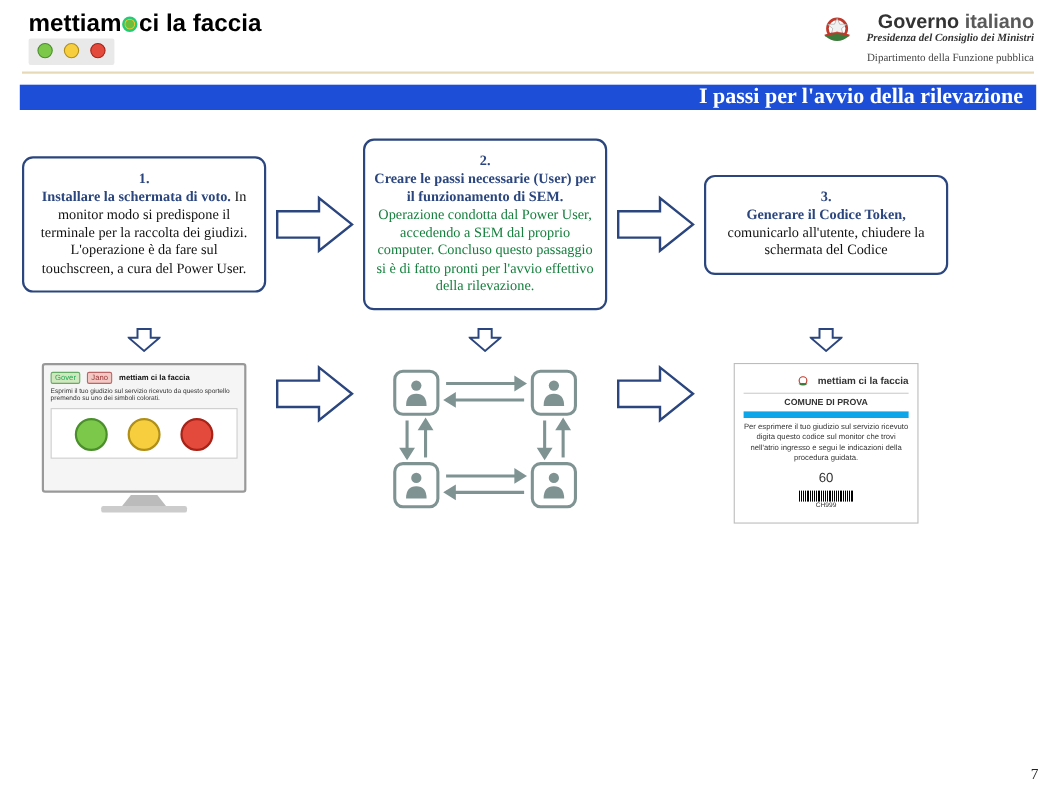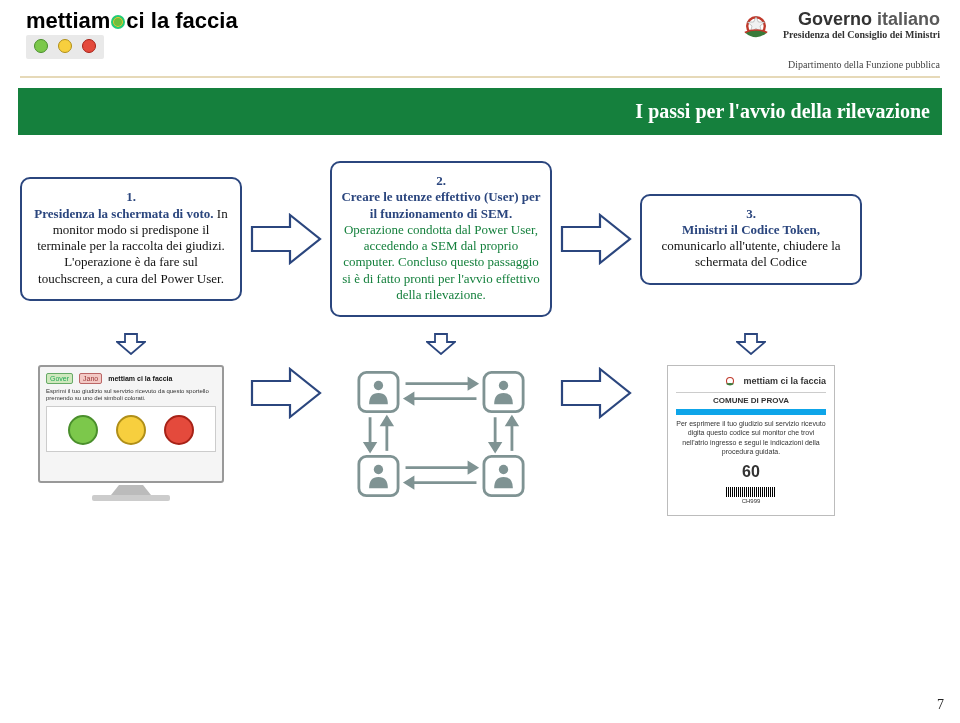--- a/index.html
+++ b/index.html
@@ -16,27 +16,27 @@
   .mini-face { width:14px; height:14px; border-radius:50%; display:inline-block; border:1.5px solid; }
   .mini-face.g { background:#7cc84b; border-color:#4a8f2c; }
   .mini-face.y { background:#f7cf3e; border-color:#b08f18; }
   .mini-face.r { background:#e44a3c; border-color:#a72217; }
 
   .brand-right { text-align:left; display:flex; gap:10px; align-items:flex-start; }
   .emblem { width:34px; height:32px; }
   .gov-text { display:flex; flex-direction:column; align-items:flex-end; }
   .gov-title { font-family:Arial,Helvetica,sans-serif; font-weight:900; font-size:18px; line-height:1; color:#333; }
   .gov-title .ita { color:#5a5a5a; }
-  .gov-sub { font-family:Georgia,serif; font-weight:bold; font-size:10px; color:#333; margin-top:1px; }
-  .gov-dept { font-family:Georgia,serif; font-size:10px; color:#444; margin-top:19px; }
+  .gov-sub { font-family:Georgia,serif; font-style:italic; font-weight:bold; font-size:10px; color:#333; margin-top:1px; }
+  .gov-dept { font-family:Georgia,serif; font-size:10px; color:#444; margin-top:7px; }
 
   .hr { height:2px; background:#e6d9b8; margin:2px 20px 0 20px; }
 
   
-  .title-bar { margin:10px 18px 0 18px; background:#15803d; color:#fff; padding:12px 12px; text-align:right; font-family:Georgia,serif; font-weight:bold; font-size:20px; }
+  .title-bar { margin:10px 18px 0 18px; background:#1d4ed8; color:#fff; padding:0 12px; text-align:right; font-family:Georgia,serif; font-weight:bold; font-size:20px; }
 
   
   .steps { display:flex; align-items:center; gap:0; padding:26px 20px 10px 20px; }
   .step-box { width:222px; border:2px solid #2b467e; border-radius:10px; padding:10px 8px 12px 8px; text-align:center; font-family:Georgia,serif; font-size:13px; line-height:1.25; }
   .step-box .num { font-weight:bold; color:#2b467e; }
   .step-box .head { font-weight:bold; color:#2b467e; }
   .step-box .body { color:#111; }
   .step-box.b2 { color:#2b467e; }
   .step-box.b2 .body { color:#15803d; }
 
@@ -71,21 +71,21 @@
 
   
   .users { width:200px; height:140px; position:relative; }
 
   
   .token { width:168px; border:1px solid #bcbcbc; padding:8px 8px 10px 8px; font-family:Arial,sans-serif; font-size:7px; color:#333; text-align:center; line-height:1.3; background:#fff; }
   .token .tlogo { display:flex; gap:6px; justify-content:flex-end; align-items:center; margin-bottom:2px;}
   .token .emb { width:14px; height:14px; }
   .token .tb { font-size:9px; font-weight:900; text-align:left; line-height:1; }
   .token .comune { font-weight:bold; font-size:8px; margin:4px 0; border-top:1px solid #ccc; border-bottom:6px solid #0ea5e9; padding:3px 0;}
-  .token .code { font-size:16px; font-weight:bold; margin:6px 0 2px 0;}
+  .token .code { font-size:12px; font-weight:normal; margin:6px 0 2px 0;}
   .token .bar { height:10px; background:repeating-linear-gradient(90deg,#000 0 1px,#fff 1px 2px); width:50px; margin:4px auto 0 auto;}
 
   .page-num { position:absolute; right:16px; bottom:10px; font-family:Georgia,serif; font-size:14px; color:#222; }
 </style>
 </head>
 <body>
 <div class="page">
 
 <div class="header">
   <div class="brand-left">
@@ -110,39 +110,39 @@
     </div>
   </div>
 </div>
 <div class="hr"></div>
 
 <div class="title-bar">I passi per l'avvio della rilevazione</div>
 
 <div class="steps">
   <div class="step-box">
     <span class="num">1.</span><br>
-    <span class="head">Presidenza la schermata di voto.</span><span class="body"> In monitor modo si predispone il terminale per la raccolta dei giudizi. L'operazione è da fare sul touchscreen, a cura del Power User.</span>
+    <span class="head">Installare la schermata di voto.</span><span class="body"> In monitor modo si predispone il terminale per la raccolta dei giudizi. L'operazione è da fare sul touchscreen, a cura del Power User.</span>
   </div>
   <div class="arrow-big">
     <svg width="72" height="56" viewBox="0 0 72 56">
       <path d="M2 16 H40 V4 L70 28 L40 52 V40 H2 Z" fill="none" stroke="#2b467e" stroke-width="2.2"></path>
     </svg>
   </div>
   <div class="step-box b2">
     <span class="num">2.</span><br>
-    <span class="head">Creare le utenze effettivo (User) per il funzionamento di SEM.</span><span class="body"> Operazione condotta dal Power User, accedendo a SEM dal proprio computer. Concluso questo passaggio si è di fatto pronti per l'avvio effettivo della rilevazione.</span>
+    <span class="head">Creare le passi necessarie (User) per il funzionamento di SEM.</span><span class="body"> Operazione condotta dal Power User, accedendo a SEM dal proprio computer. Concluso questo passaggio si è di fatto pronti per l'avvio effettivo della rilevazione.</span>
   </div>
   <div class="arrow-big">
     <svg width="72" height="56" viewBox="0 0 72 56">
       <path d="M2 16 H40 V4 L70 28 L40 52 V40 H2 Z" fill="none" stroke="#2b467e" stroke-width="2.2"></path>
     </svg>
   </div>
   <div class="step-box">
     <span class="num">3.</span><br>
-    <span class="head">Ministri il Codice Token,</span><span class="body"> comunicarlo all'utente, chiudere la schermata del Codice</span>
+    <span class="head">Generare il Codice Token,</span><span class="body"> comunicarlo all'utente, chiudere la schermata del Codice</span>
   </div>
 </div>
 
 <div class="down-row">
   <div class="down-cell">
     <svg width="30" height="22" viewBox="0 0 30 22">
       <path d="M9 1 H21 V9 H29 L15 21 L1 9 H9 Z" fill="#fff" stroke="#2b467e" stroke-width="1.8"></path>
     </svg>
   </div>
   <div class="down-gap"></div>

